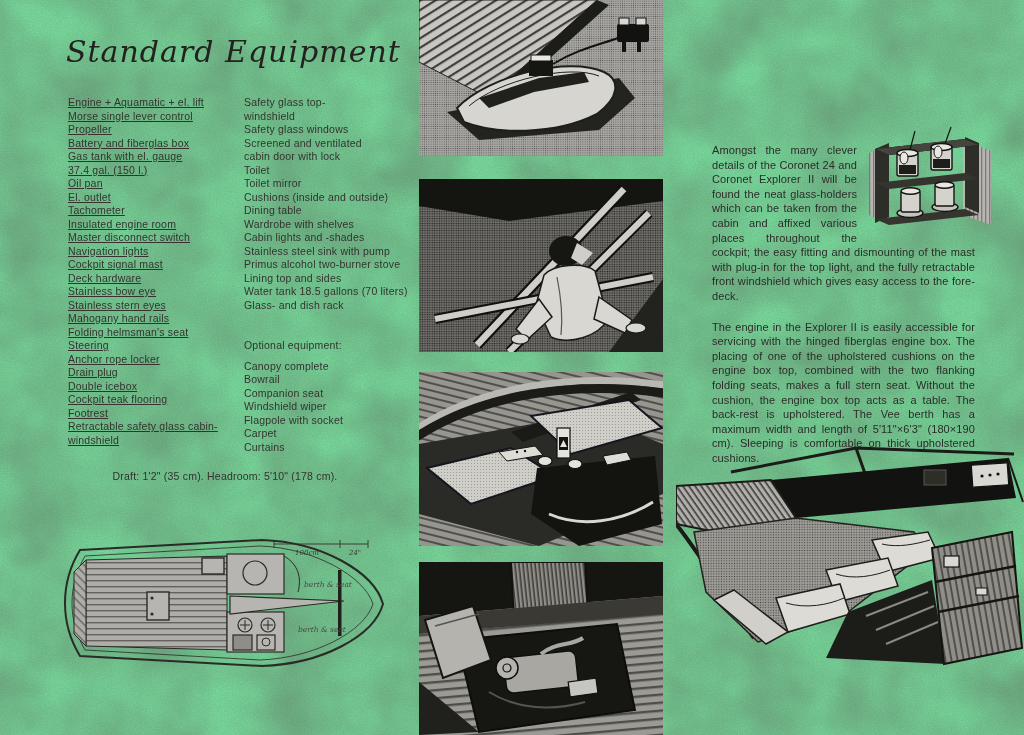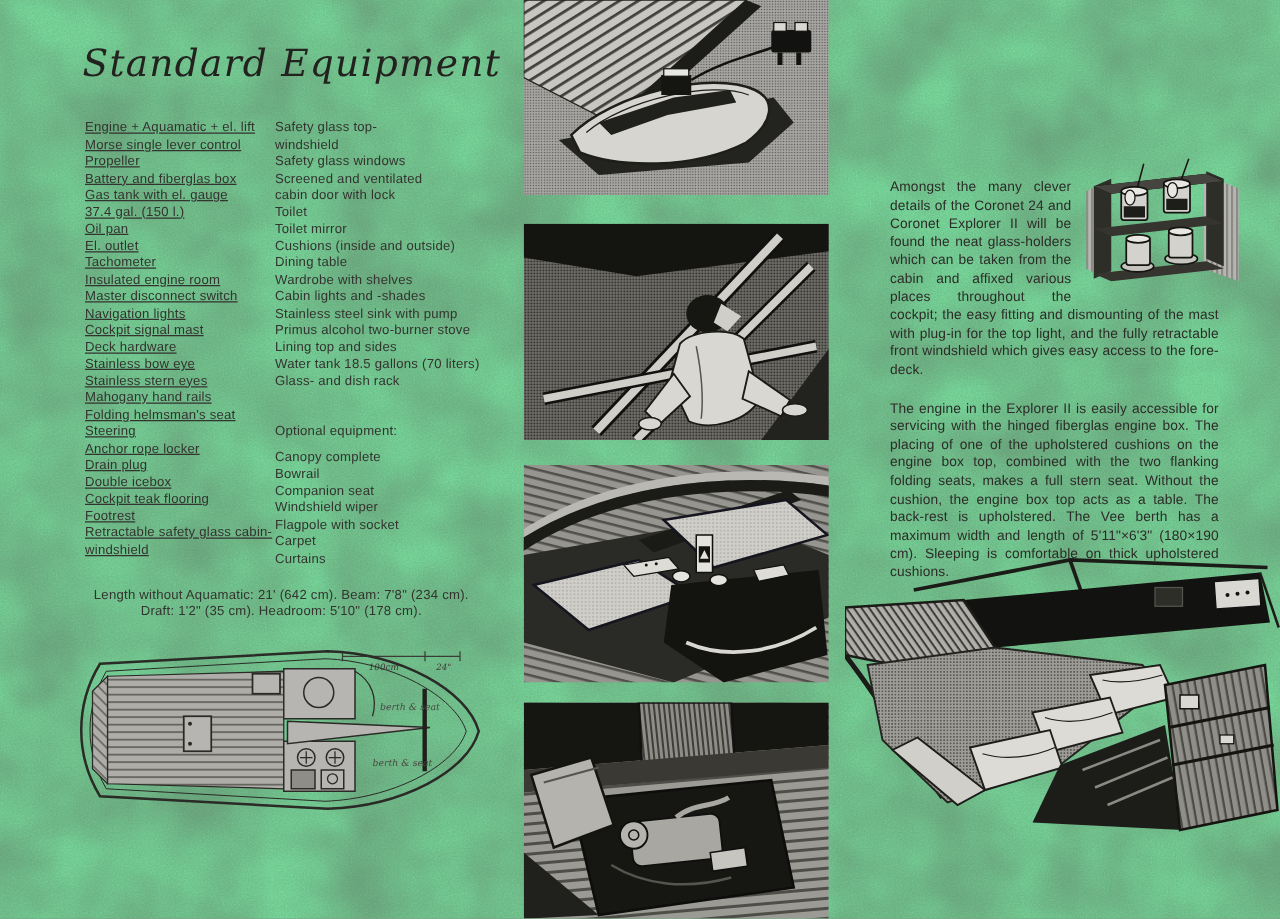--- a/index.html
+++ b/index.html
@@ -4,21 +4,21 @@
 <style>
   html,body{margin:0;padding:0;background:#8a8986;}
   .page{position:relative;width:1024px;height:735px;background:#86efac;overflow:hidden;
         font-family:"Liberation Sans",sans-serif;color:#2e2e2a;}
   .texture{position:absolute;left:0;top:0;pointer-events:none;}
   .abs{position:absolute;}
   .page-title{left:66px;top:34px;font-family:"DejaVu Serif",serif;font-style:italic;
               font-size:30px;letter-spacing:1px;color:#22221f;}
   .eq-col{font-size:10.5px;line-height:13.5px;letter-spacing:.2px;color:#33332f;}
   .eq-col-1{left:68px;top:96px;width:164px;text-decoration:underline;}
-  .eq-col-2{left:220px;top:96px;width:186px;}
+  .eq-col-2{left:244px;top:96px;width:186px;}
   .eq-gap{height:27px;}
   .eq-gap-sm{height:7px;}
   .dims{left:56px;top:470px;width:338px;text-align:center;font-size:10.5px;
         line-height:13px;letter-spacing:.2px;color:#33332f;}
   .article{left:696px;top:127px;width:295px;font-size:11px;line-height:14.6px;
            text-align:justify;letter-spacing:.1px;color:#2c2c28;}
   .article p{margin:16px;}
   .rack-float{float:right;width:128px;height:116px;margin:-4px -2px 2px 8px;}
   .ill{line-height:0;}
   svg{display:block;}
@@ -101,25 +101,24 @@
         <div class="eq-line">Bowrail</div>
         <div class="eq-line">Companion seat</div>
         <div class="eq-line">Windshield wiper</div>
         <div class="eq-line">Flagpole with socket</div>
         <div class="eq-line">Carpet</div>
         <div class="eq-line">Curtains</div>
       </div>
   </div>
 
   <div class="abs dims">
-    <div>Length without Aquamatic: 21' (642 cm). Beam: 7'8" (234 cm).</div>
     <div>Draft: 1'2" (35 cm). Headroom: 5'10" (178 cm).</div>
   </div>
 
-  <div class="abs ill" style="left:52px;top:513px;">
+  <div class="abs ill" style="left:52px;top:532px;">
     <svg width="345" height="142" viewBox="0 0 345 142">
       <defs>
         <pattern id="plank7" width="6" height="6" patternUnits="userSpaceOnUse">
           <rect width="6" height="6" fill="#aeada9"></rect>
             <rect width="6" height="1.4" fill="#63625c"></rect>
         </pattern>
         <pattern id="diag7" width="6" height="6" patternUnits="userSpaceOnUse" patternTransform="rotate(45)">
           <rect width="6" height="6" fill="#aeada9"></rect>
             <rect width="6" height="1.4" fill="#6a6963"></rect>
         </pattern>

